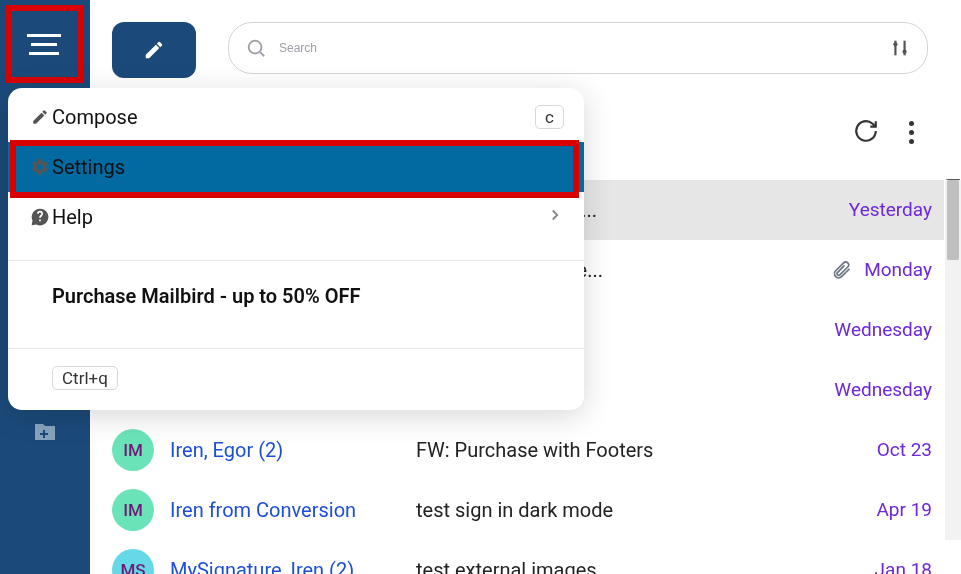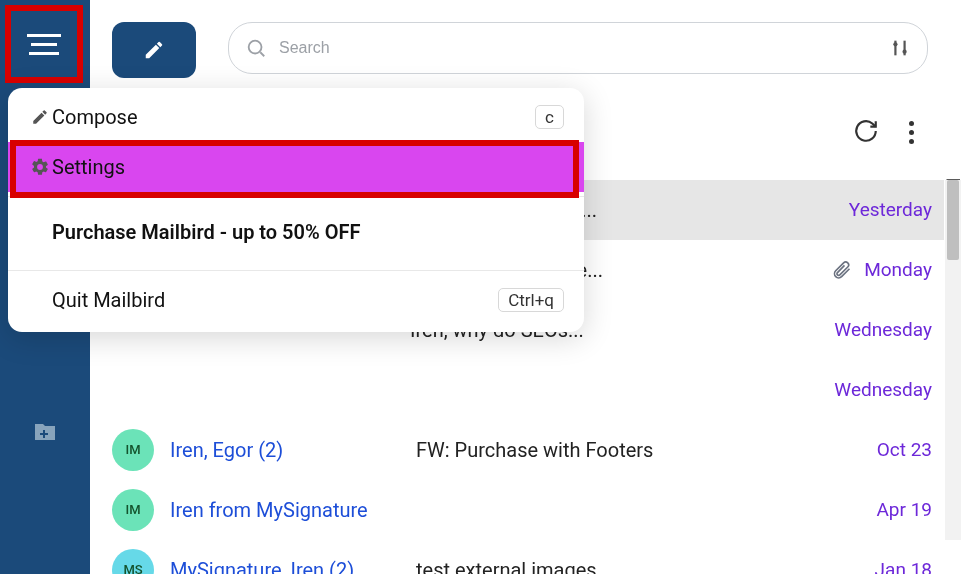--- a/index.html
+++ b/index.html
@@ -66,21 +66,21 @@
       display: flex; align-items: center;
       padding: 0 16px;
       gap: 12px;
       background: #fff;
     }
     .search-icon { color: #9ca0a6; display:flex; }
     .search-input {
       flex: 1;
       border: none;
       outline: none;
-      font-size: 16px;
+      font-size: 12px;
       color: #333;
     }
     .search-input::placeholder { color: #9ca0a6; }
     .search-opts { color: #555; display:flex; }
     .header-actions {
       position: absolute;
       right: 35px; top: 115px;
       display: flex; gap: 18px; align-items: center;
     }
     .header-actions svg { color:#333; }
@@ -96,21 +96,21 @@
       height: 60px;
       gap: 16px;
       padding: 0 12px;
       border-bottom: 1px solid transparent;
       position: relative;
     }
     .email-row.selected { background:#e6e6e6; }
     .avatar {
       width: 42px; height: 42px; border-radius: 50%;
       display: flex; align-items: center; justify-content: center;
-      font-size: 13px; font-weight: 500; color: #14532d;
+      font-size: 17px; font-weight: 500; color: #701a75;
       flex-shrink: 0;
     }
     .avatar.hidden { visibility: hidden; }
     .sender { width: 230px; font-size: 20px; color:#1d4ed8; white-space: nowrap; overflow: hidden; text-overflow: ellipsis; }
     .subject { flex:1; font-size: 20px; color:#222; white-space: nowrap; overflow: hidden; text-overflow: ellipsis; }
     .date { font-size: 19px; color:#6d28d9; margin-left:auto; white-space:nowrap; }
     .attach-ico { color:#6b7280; display:flex; margin-right: -4px;}
     .corner-flag {
       position:absolute; right:-16px; top:-1px;
       width:0;height:0;
@@ -136,22 +136,22 @@
       overflow: hidden;
       padding: 4px 0;
     }
     .menu-item {
       display:flex; align-items:center;
       height: 50px;
       padding: 0 20px;
       font-size: 20px;
       color:#111;
     }
-    .menu-item.divider-top { border-top:1px solid #e8e8e8; margin-top:4px;}
-    .menu-item.hl { background:#d946ef; }
+    .menu-item.divider-top { border-top:1px solid #e8e8e8; margin-top:18px;}
+    .menu-item.hl { background:#0369a1; }
     .menu-item .icon-slot { width: 24px; display:flex; justify-content:center; color:#555;}
     .menu-item .label { flex:1; }
     .menu-item .shortcut {
       border:1px solid #d8d8d8; border-radius:5px; padding:1px 9px; font-size:17px; background:#fff; color:#333;
     }
     .menu-item .shortcut.plain { border:1px solid #d8d8d8; }
     .chev-right { color:#888; }
     .red-outline {
       position:absolute;
       left: 10px; top: 140px;
@@ -244,21 +244,22 @@
       <div class="corner-flag"></div>
     </div>
     <div class="email-row">
       <div class="avatar" style="background: rgb(107, 227, 184);">IM</div>
       <div class="sender">Iren, Egor  (2)</div>
       <div class="subject">FW: Purchase with Footers</div>
       <div class="date">Oct 23</div>
     </div>
     <div class="email-row">
       <div class="avatar" style="background: rgb(107, 227, 184);">IM</div>
-      <div class="sender">Iren from MySignature</div>
+      <div class="sender">Iren from Conversion</div>
+      <div class="subject">test sign in dark mode</div>
       <div class="date">Apr 19</div>
       <div class="corner-flag"></div>
     </div>
     <div class="email-row">
       <div class="avatar" style="background: rgb(102, 217, 232);">MS</div>
       <div class="sender">MySignature, Iren  (2)</div>
       <div class="subject">test external images</div>
       <div class="date">Jan 18</div>
     </div>
   </div>
@@ -278,24 +279,36 @@
     <span class="shortcut">c</span>
   </div>
   <div class="menu-item hl">
     <span class="icon-slot">
       <svg width="20" height="20" viewBox="0 0 24 24" fill="currentColor">
           <path d="M19.14 12.94a7.14 7.14 0 0 0 .05-.94 7.14 7.14 0 0 0-.05-.94l2.03-1.58a.5.5 0 0 0 .12-.64l-1.92-3.32a.5.5 0 0 0-.61-.22l-2.39.96a7.03 7.03 0 0 0-1.62-.94l-.36-2.54A.5.5 0 0 0 13.9 2h-3.8a.5.5 0 0 0-.49.42l-.36 2.54c-.58.24-1.12.55-1.62.94l-2.39-.96a.5.5 0 0 0-.61.22L2.71 8.48a.5.5 0 0 0 .12.64l2.03 1.58a7.14 7.14 0 0 0 0 1.88l-2.03 1.58a.5.5 0 0 0-.12.64l1.92 3.32c.14.24.42.34.61.22l2.39-.96c.5.39 1.04.7 1.62.94l.36 2.54a.5.5 0 0 0 .49.42h3.8a.5.5 0 0 0 .49-.42l.36-2.54c.58-.24 1.12-.55 1.62-.94l2.39.96c.24.1.5 0 .61-.22l1.92-3.32a.5.5 0 0 0-.12-.64l-2.03-1.58zM12 15.5A3.5 3.5 0 1 1 12 8.5a3.5 3.5 0 0 1 0 7z"></path>
         </svg>
     </span>
     <span class="label">Settings</span>
   </div>
+  <div class="menu-item">
+    <span class="icon-slot">
+      <svg width="20" height="20" viewBox="0 0 24 24" fill="currentColor">
+          <path d="M12 2a10 10 0 0 0-9 14.32L2 22l5.68-1A10 10 0 1 0 12 2zm1 15h-2v-2h2v2zm1.07-5.75-.9.92A1.5 1.5 0 0 0 13 13h-2v-.5a3 3 0 0 1 .88-2.12l1.24-1.26A1.5 1.5 0 0 0 12 6.5a1.5 1.5 0 0 0-1.5 1.5H8.5a3.5 3.5 0 0 1 7 0 2.79 2.79 0 0 1-.93 2.25z"></path>
+        </svg>
+    </span>
+    <span class="label">Help</span>
+    <span class="chev-right">
+      <svg width="18" height="18" viewBox="0 0 24 24" fill="none" stroke="currentColor" stroke-width="2.5">
+          <polyline points="9 18 15 12 9 6"></polyline>
+        </svg>
+    </span>
+  </div>
   <div class="menu-item divider-top" style="height:70px">
     <span class="icon-slot"></span>
     <span class="label" style="font-weight:600">Purchase Mailbird - up to 50% OFF</span>
   </div>
   <div class="menu-item divider-top" style="height:58px">
     <span class="icon-slot"></span>
-    <span class="label">Quit Mailbird</span>
     <span class="shortcut plain">Ctrl+q</span>
   </div>
 </div>
 
 <div class="red-outline"></div>
 
 </body></html>

